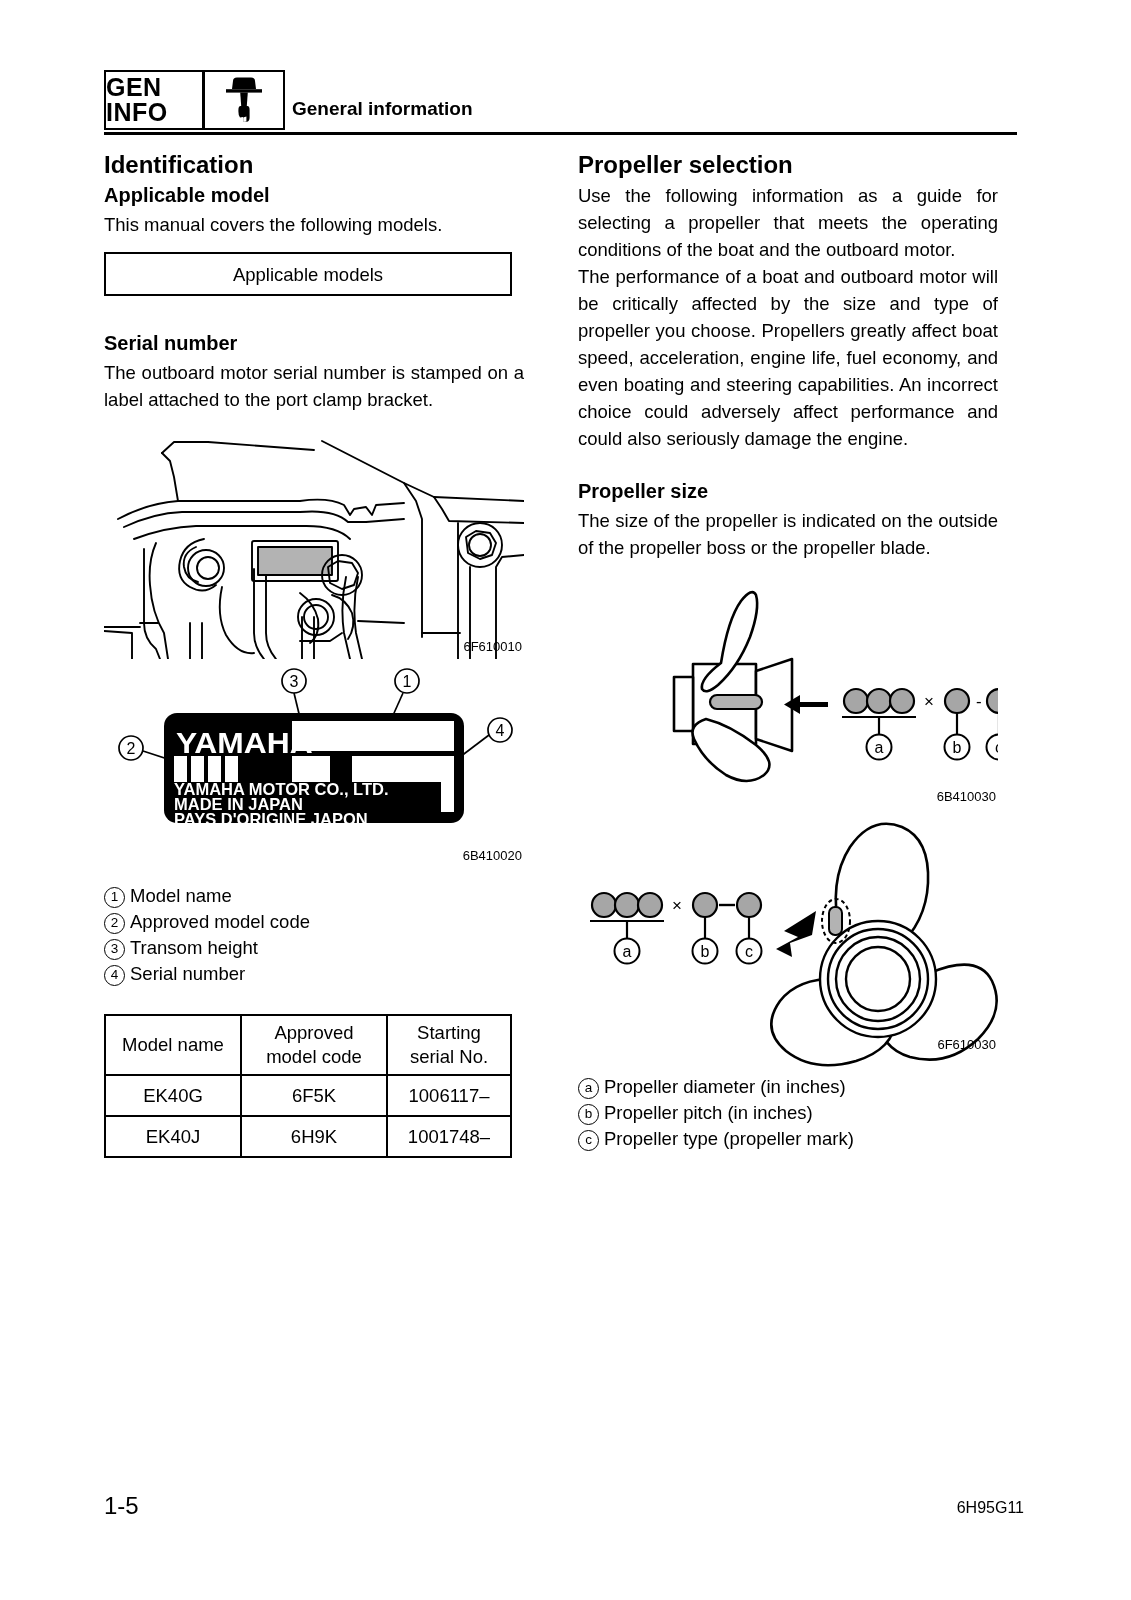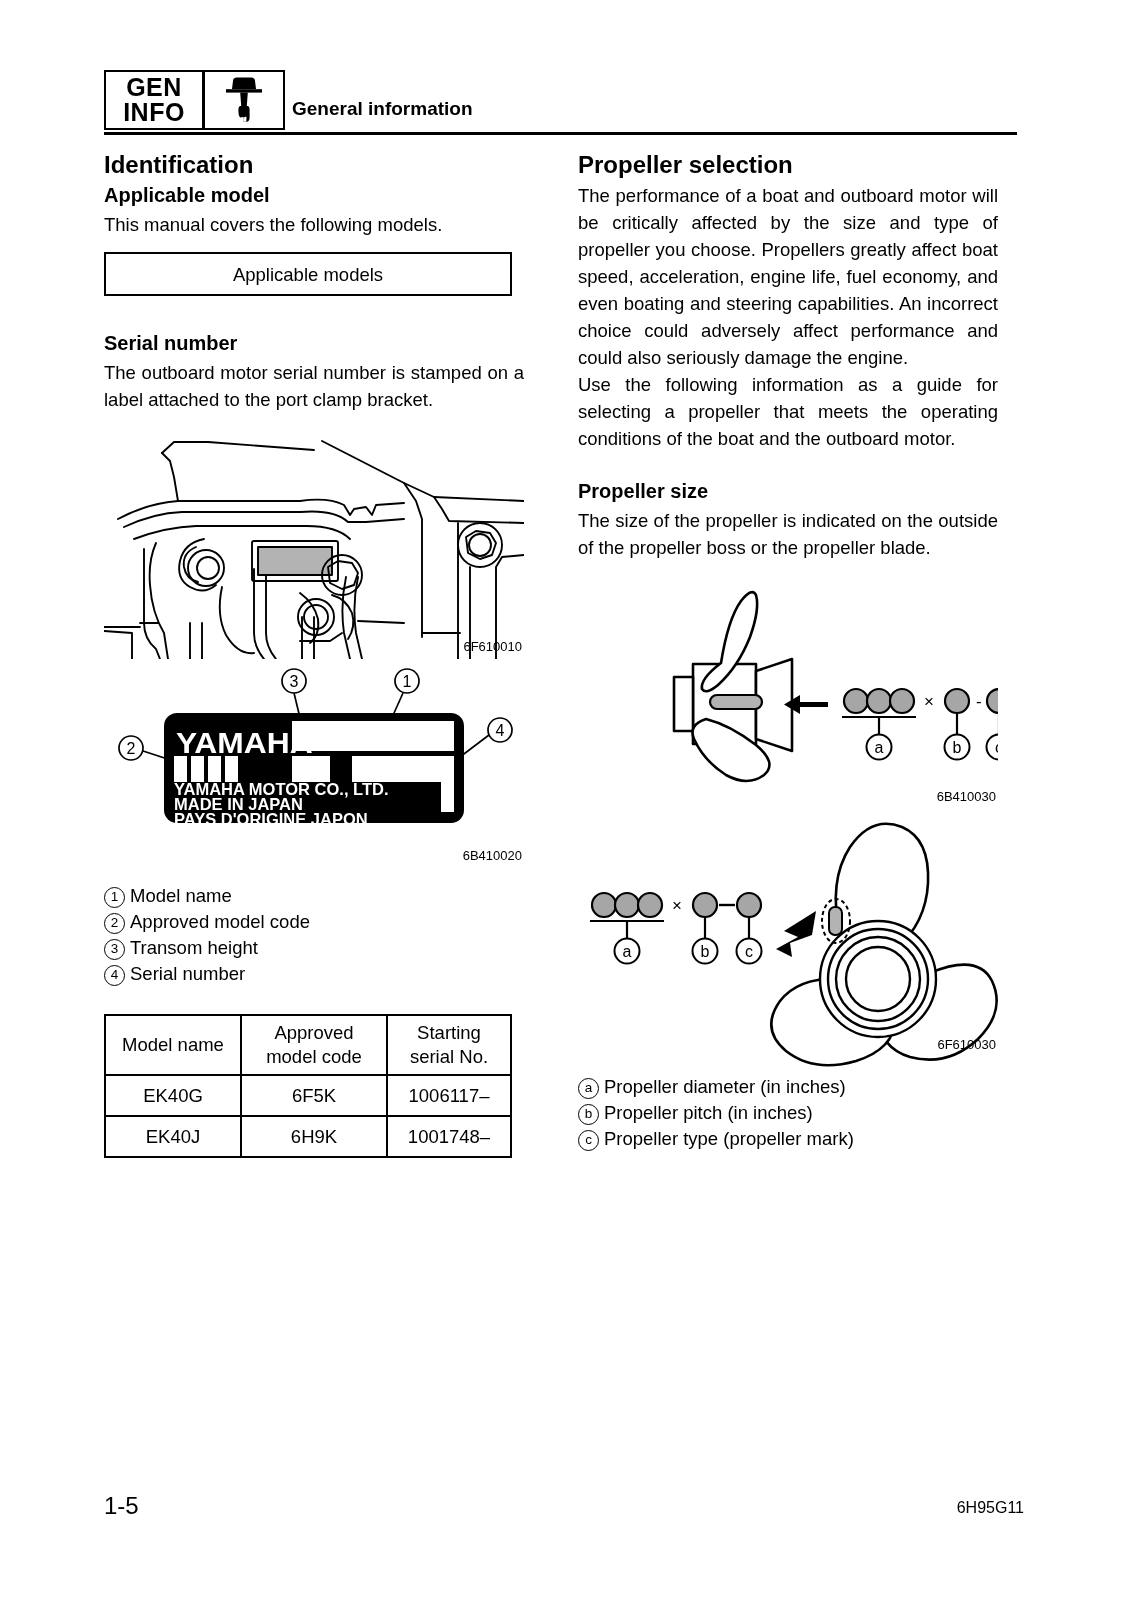--- a/index.html
+++ b/index.html
@@ -3,21 +3,21 @@
 <meta charset="utf-8">
 <style>
   html,body{margin:0;padding:0;background:#fff;}
   body{width:1131px;height:1600px;position:relative;
        font-family:"Liberation Sans", sans-serif;color:#000;}
   .page{position:absolute;inset:0;}
 
   
   .header{position:absolute;left:104px;top:70px;width:913px;height:72px;}
   .gbox{position:absolute;left:0;top:0;height:60px;display:flex;border:2.5px solid #000;box-sizing:border-box;}
-  .gbox .txt{width:96px;display:flex;flex-direction:column;align-items:center;justify-content:center;
+  .gbox .txt{width:96px;display:flex;flex-direction:column;justify-content:center;
              font-weight:bold;font-size:25px;line-height:25px;letter-spacing:.5px;}
   .gbox .sep{width:2.5px;background:#000;}
   .gbox .ico{width:78px;display:flex;align-items:center;justify-content:center;}
   .hdr-title{position:absolute;left:188px;top:28px;font-size:19px;font-weight:bold;}
   .hdr-rule{position:absolute;left:0;top:62px;width:913px;height:3px;background:#000;}
 
   
   .col{position:absolute;top:150px;width:420px;}
   .col-l{left:104px;}
   .col-r{left:578px;}
@@ -233,22 +233,22 @@
         <td>6H9K</td>
         <td>1001748–</td>
       </tr>
     </tbody>
       </table>
   </div>
 
   <div class="col col-r">
 
     <h1 class="sec">Propeller selection</h1>
+    <p class="body">Use the following information as a guide for selecting a propeller that meets the operating conditions of the boat and the outboard motor.</p>
     <p class="body">The performance of a boat and outboard motor will be critically affected by the size and type of propeller you choose. Propellers greatly affect boat speed, acceleration, engine life, fuel economy, and even boating and steering capabilities. An incorrect choice could adversely affect performance and could also seriously damage the engine.</p>
-    <p class="body">Use the following information as a guide for selecting a propeller that meets the operating conditions of the boat and the outboard motor.</p>
 
     <div class="gap-m"></div>
     <h2 class="sub">Propeller size</h2>
     <p class="body">The size of the propeller is indicated on the outside of the propeller boss or the propeller blade.</p>
 
     <div class="fig" style="margin-top:18px;">
       <svg width="420" height="230" viewBox="0 0 420 230">
         <g fill="#fff" stroke="#000" stroke-width="2.6" stroke-linejoin="round">
           <path d="M115 85 L178 85 L178 165 L115 165 Z"></path>
           <path d="M178 92 L214 80 L214 172 L178 160 Z"></path>

